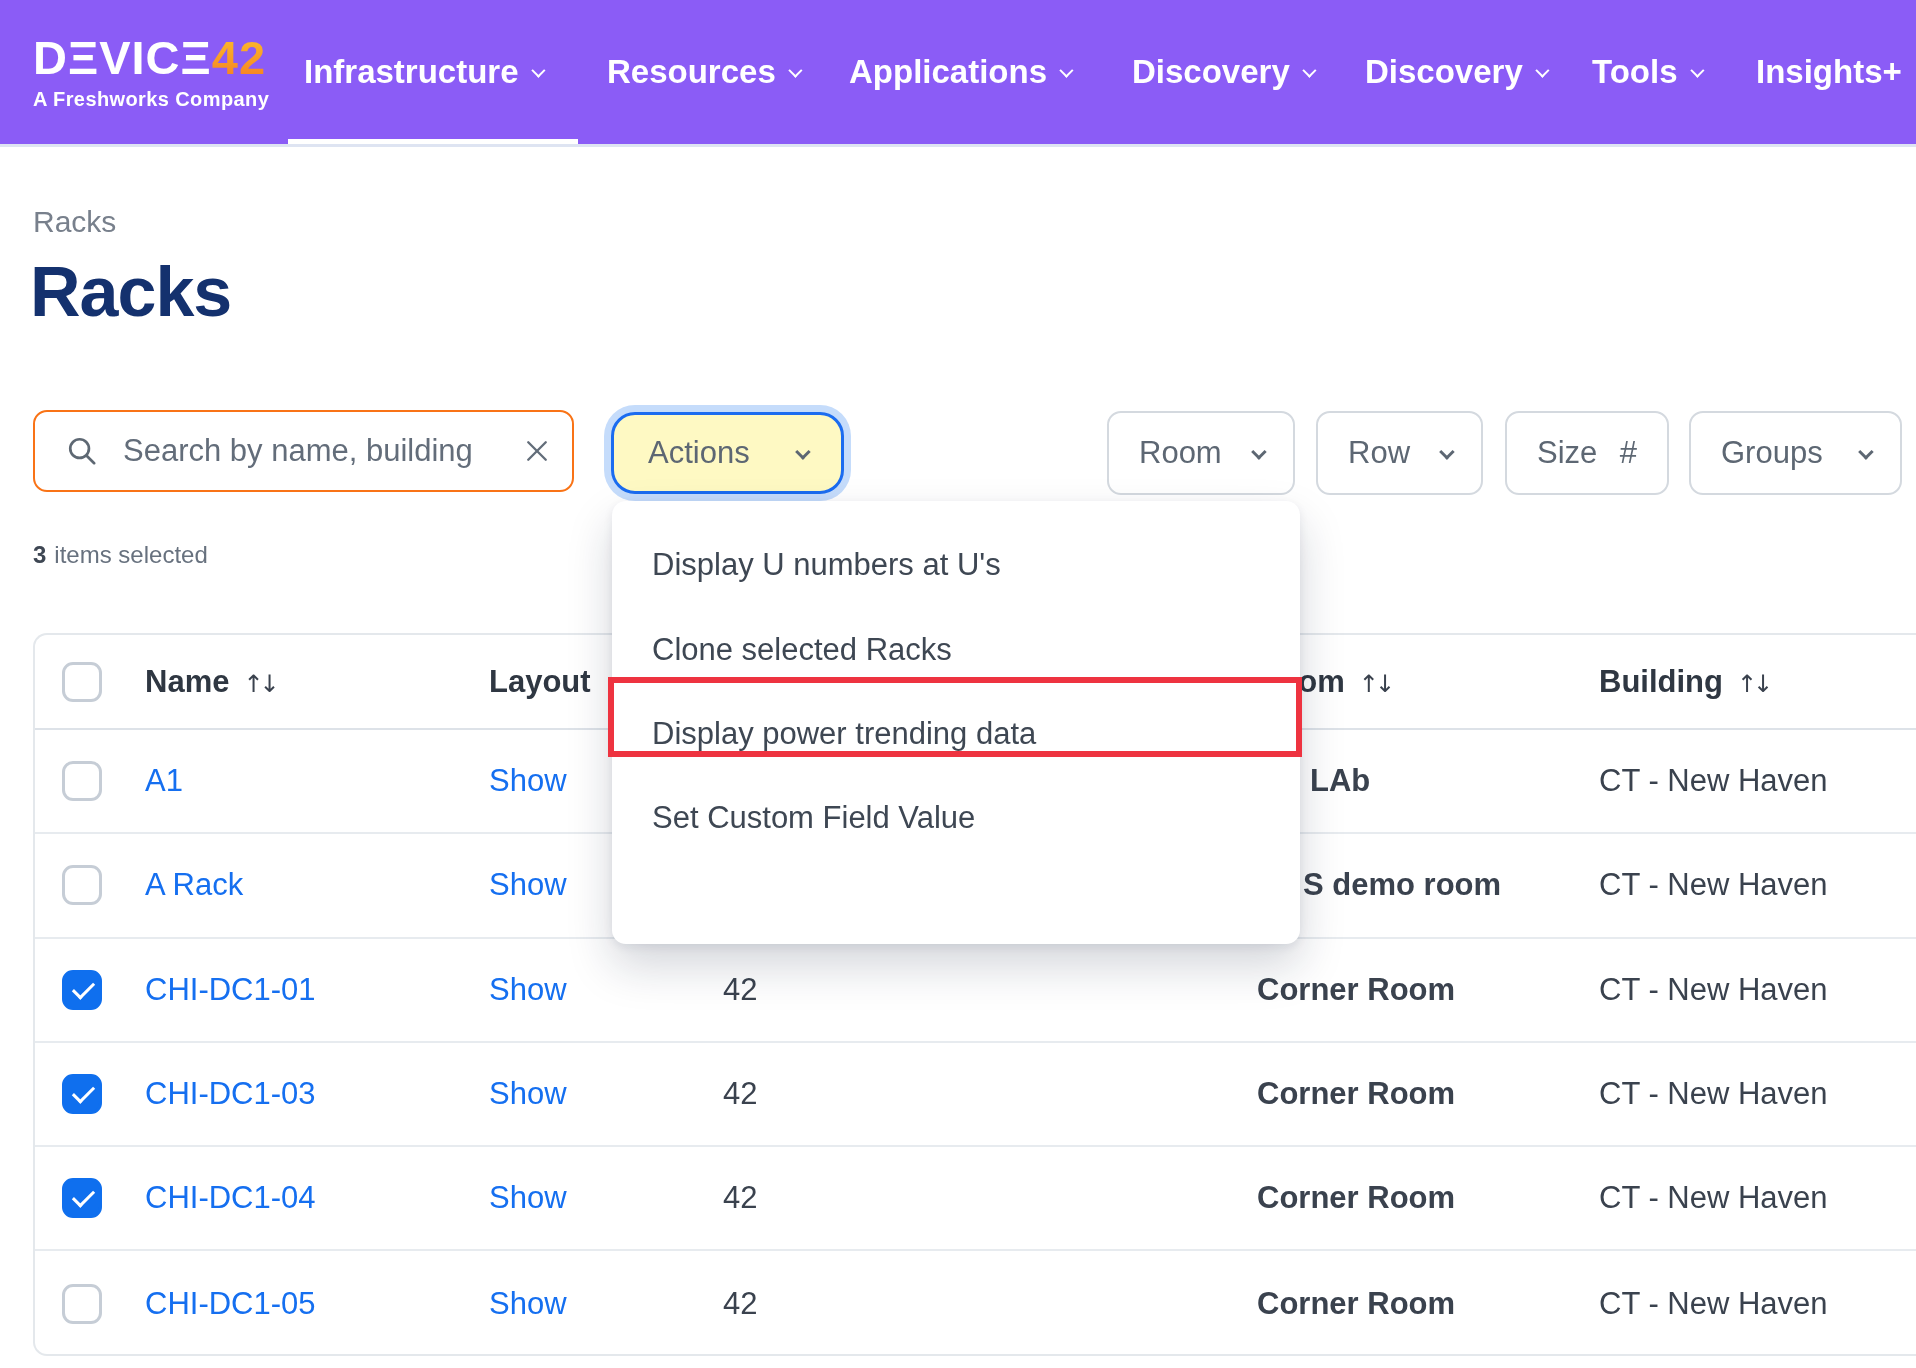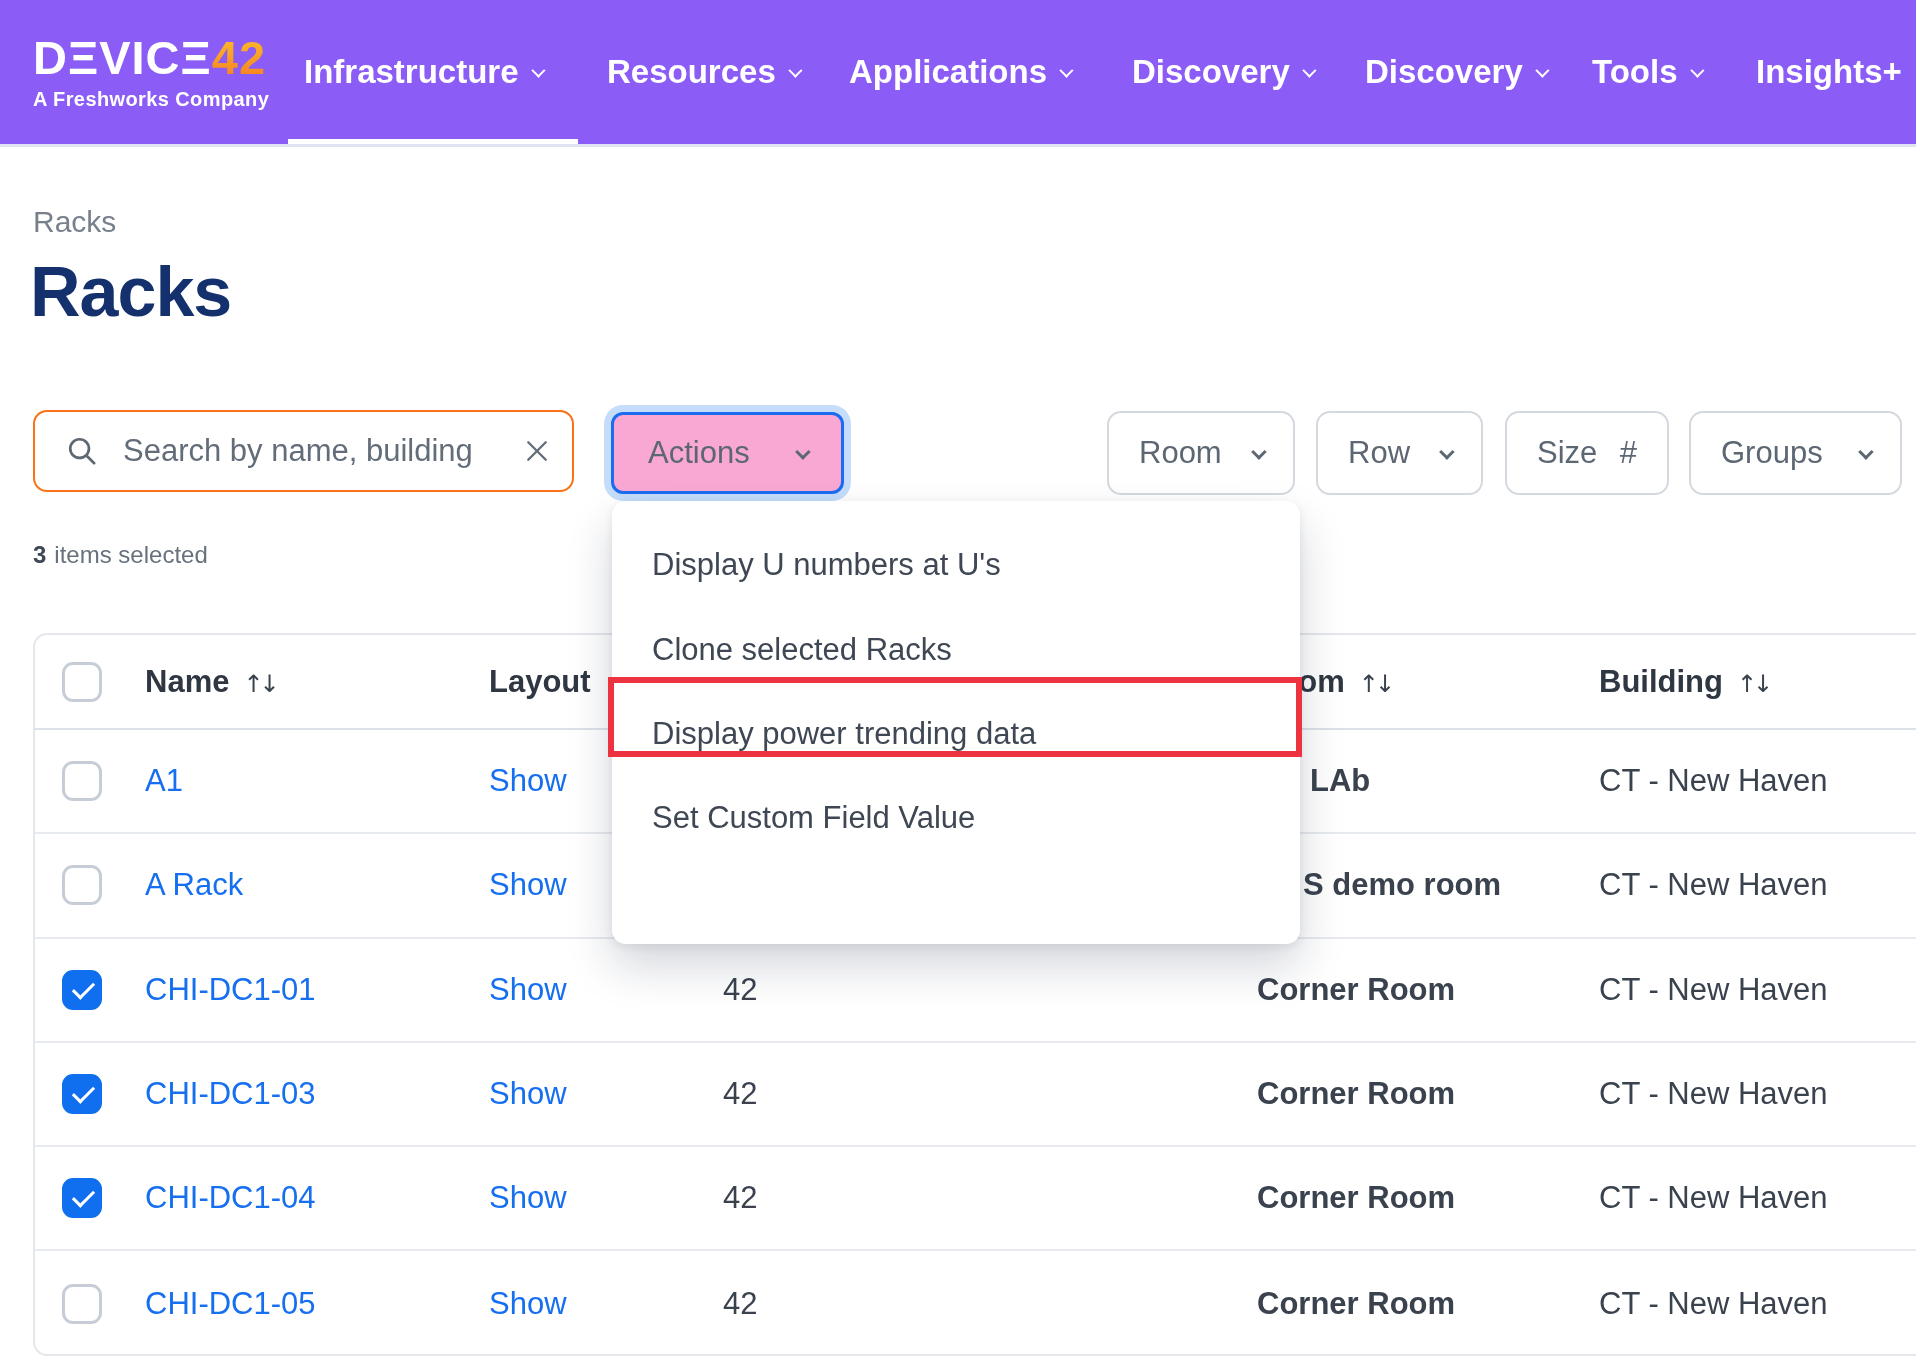--- a/index.html
+++ b/index.html
@@ -57,21 +57,21 @@
   }
   .search-box input {
     border: none; outline: none; flex: 1; margin-left: 24px;
     font-size: 31px; color: #3E4753; font-family: "Liberation Sans", sans-serif; background: transparent;
   }
   .search-box input::placeholder { color: #636D7A; opacity: 1; }
   .icon-btn { cursor: pointer; display: flex; align-items: center; }
 
   .actions-btn {
     position: absolute; left: 611px; top: 412px; width: 233px; height: 82px;
-    background: #f9a8d4; border: 3px solid #1B6CF0; border-radius: 12px;
+    background: #fef9c3; border: 3px solid #1B6CF0; border-radius: 24px;
     box-shadow: 0 0 0 7px #C5DCFB;
     display: flex; align-items: center; justify-content: space-between;
     padding: 0 34px; cursor: pointer;
     font-family: "Liberation Sans", sans-serif;
     font-size: 31px; color: #5D6773; z-index: 3;
   }
   .filter {
     position: absolute; top: 411px; height: 84px;
     background: #ffffff; border: 2px solid #D4D9DF; border-radius: 14px;
     display: flex; align-items: center; justify-content: space-between;

